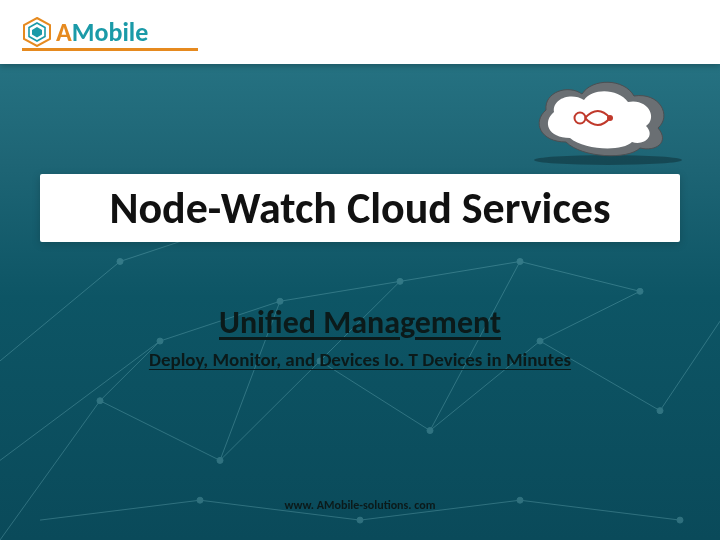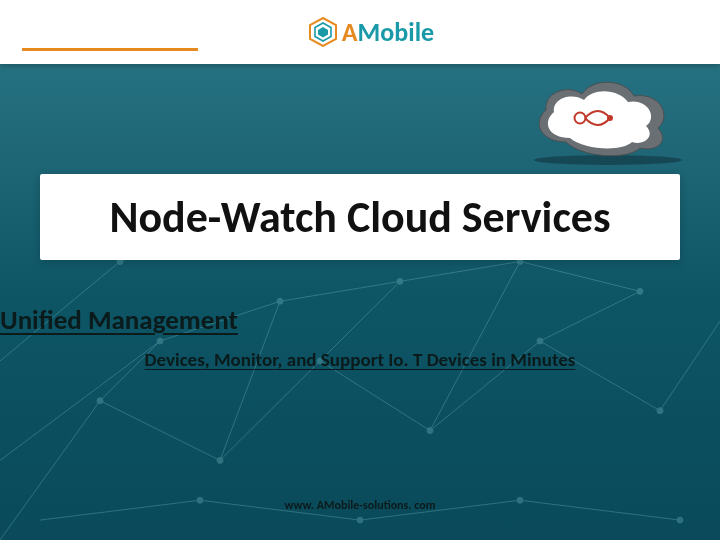--- a/index.html
+++ b/index.html
@@ -20,21 +20,20 @@
     opacity: 0.28;
   }
   .header-bar {
     position: absolute;
     top: 0; left: 0; width: 100%; height: 64px;
     background: #ffffff;
     box-shadow: 0 2px 6px rgba(0,0,0,0.25);
     display: flex;
     align-items: center;
     padding-left: 22px;
-    justify-content: center;
   }
   .logo {
     display: flex;
     align-items: center;
   }
   .logo-mark {
     width: 30px; height: 30px;
     position: relative;
     margin-right: 4px;
   }
@@ -58,38 +57,39 @@
     top: 70px;
     right: 30px;
     width: 170px;
     height: 96px;
   }
   .title-block {
     position: absolute;
     top: 174px;
     left: 40px;
     width: 640px;
-    height: 86px;
+    height: 68px;
     background: #ffffff;
     border-radius: 2px;
     display: flex;
     align-items: center;
     justify-content: center;
     box-shadow: 0 2px 8px rgba(0,0,0,0.18);
   }
   .title-text {
     font-size: 44px;
     font-weight: 700;
     color: #111;
   }
   .subtitle {
     position: absolute;
     top: 303px;
     width: 100%;
-    font-size: 27px;
+    text-align: center;
+    font-size: 32px;
     font-weight: 700;
     color: #0b1a1a;
     text-decoration: underline;
     text-underline-offset: 4px;
   }
   .tagline {
     position: absolute;
     top: 348px;
     width: 100%;
     text-align: center;
@@ -201,15 +201,15 @@
     <div class="n">NODE</div>
     <div class="w">WATCH</div>
   </div>
 </div>
 
 <div class="title-block">
   <div class="title-text">Node-Watch Cloud Services</div>
 </div>
 
 <div class="subtitle">Unified Management</div>
-<div class="tagline">Devices, Monitor, and Support Io. T Devices in Minutes</div>
+<div class="tagline">Deploy, Monitor, and Devices Io. T Devices in Minutes</div>
 
 <div class="footer-url">www. AMobile-solutions. com</div>
 
 </body></html>

